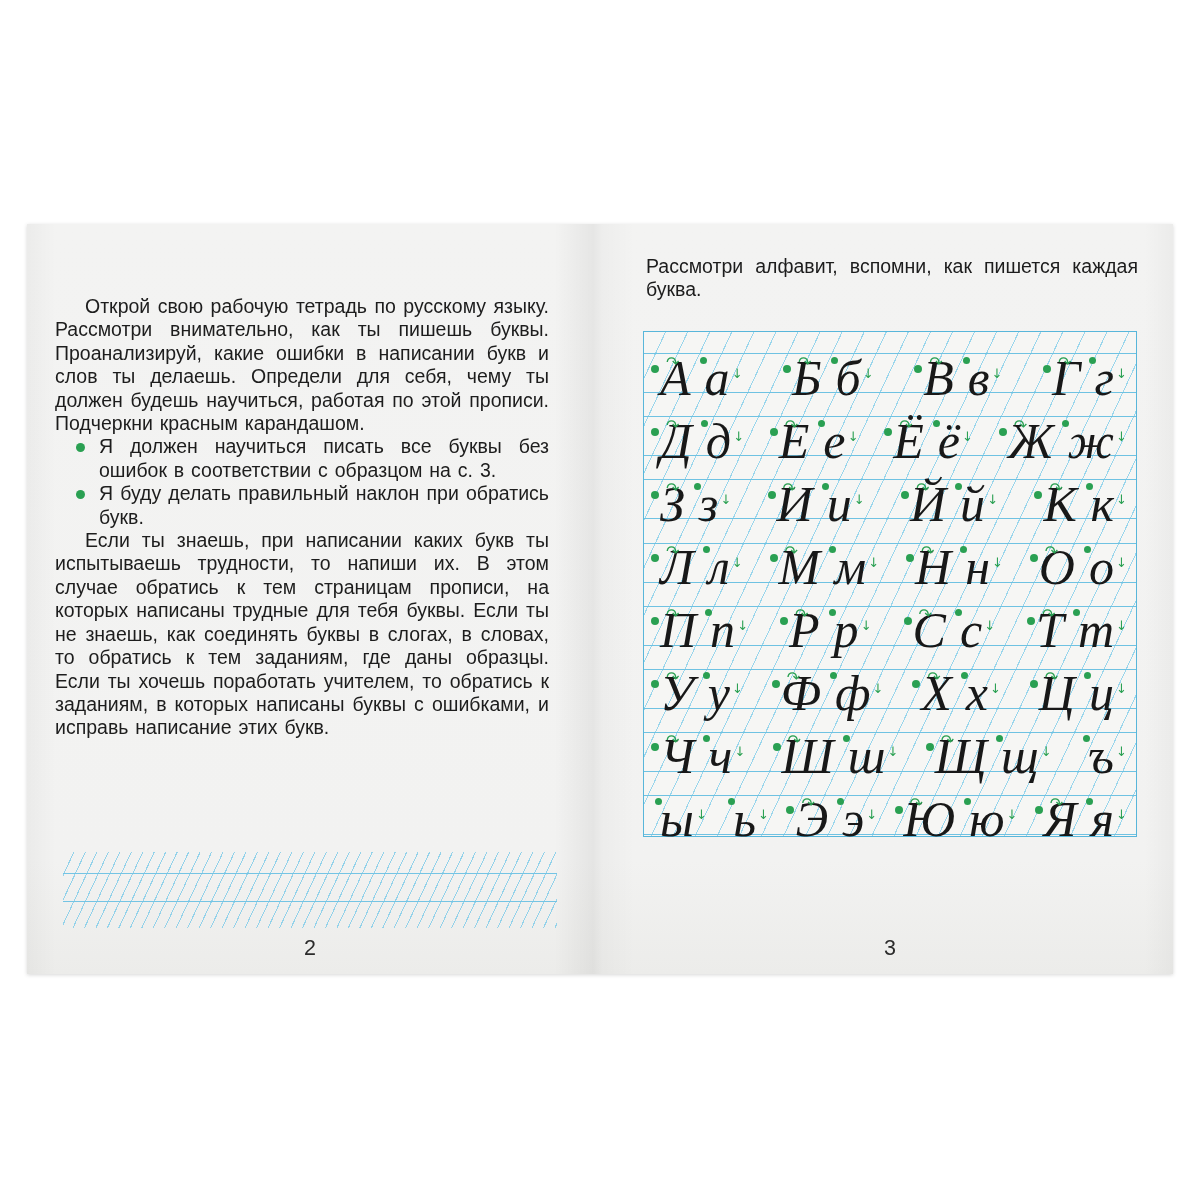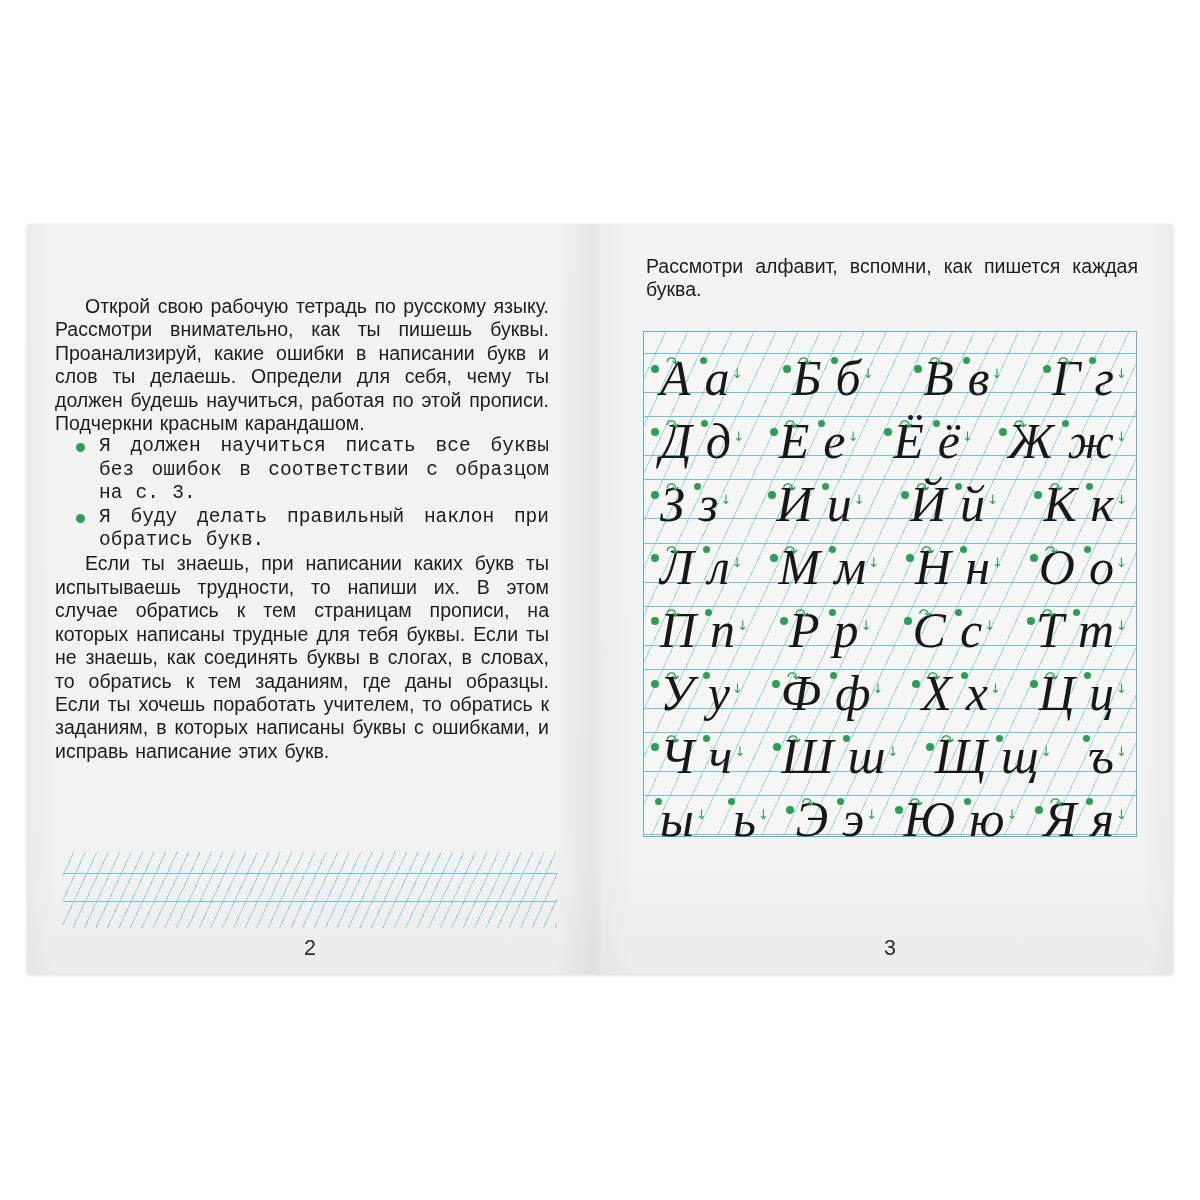--- a/index.html
+++ b/index.html
@@ -21,21 +21,21 @@
       rgba(0,0,0,0.025) 50.2%, rgba(0,0,0,0) 53%,
       rgba(0,0,0,0) 97.5%, rgba(0,0,0,0.03) 100%);
   }
   .bodytext{
     font-size:19.5px;line-height:23.4px;text-align:justify;
     word-spacing:1.5px;color:#1d1d1d;
   }
   .left-text{position:absolute;left:28px;top:30px;width:494px;margin-top:41px;}
   .left-text p{margin:0;text-indent:30px;}
   ul.goals{list-style:none;margin:0;padding:0 0 0 44px;}
-  ul.goals li{position:relative;text-align:justify;font-family:Liberation Mono, monospace;}
+  ul.goals li{position:relative;text-align:justify;}
   ul.goals li .bullet-dot{
     position:absolute;left:-23px;top:8px;width:9px;height:9px;border-radius:50%;
     background:#2aa052;
   }
   
   .practice{
     position:absolute;left:36px;top:628px;width:494px;height:76px;
     background-image:
       linear-gradient(180deg,
         rgba(0,0,0,0) 0 21px,#74c4e4 21px 22px,

